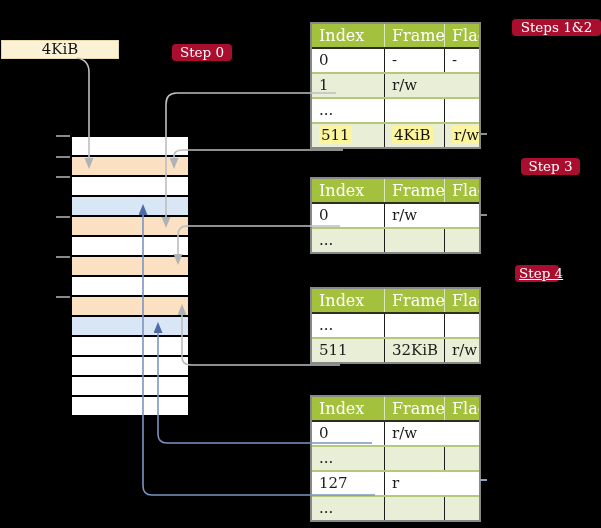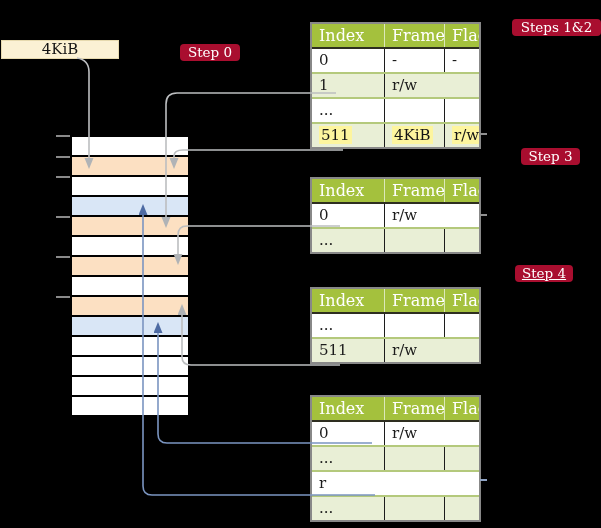--- a/index.html
+++ b/index.html
@@ -14,24 +14,24 @@
     background:#fbf1d4; border:1px solid #e6d9ae; box-sizing:border-box;
     color:#141414; font-size:15px; line-height:17px; text-align:center;
   }
 
   
   .badge {
     position:absolute; height:17px; line-height:17px; box-sizing:border-box;
     background:#a90e2f; color:#fff; font-size:13.5px; text-align:center;
     border-radius:4px; padding:0 4px; white-space:nowrap;
   }
-  #b-step0   { left:180px; top:44px;  width:60px; }
+  #b-step0   { left:172px; top:44px;  width:60px; }
   #b-steps12 { left:512px; top:19px;  width:89px; }
-  #b-step3   { left:521px; top:148px; width:59px; }
-  #b-step4   { left:515px; top:265px; width:58px;text-decoration:underline; }
+  #b-step3   { left:521px; top:158px; width:59px; }
+  #b-step4   { left:515px; top:265px; width:44px;text-decoration:underline; }
 
   
   .mem {
     position:absolute; left:70px; top:135px; width:120px;
     border:2px solid #000; box-sizing:border-box; background:#000;
   }
   .mem-row { height:18px; }
   .mem-row + .mem-row { border-top:2px solid #000; }
   .mem-row.white  { background:#ffffff; }
   .mem-row.orange { background:#fce0c2; }
@@ -163,40 +163,42 @@
       <div class="cell">Frame</div>
       <div class="cell">Flags</div>
     </div>
     <div class="row">
       <div class="cell">...</div>
       <div class="cell"></div>
       <div class="cell"></div>
     </div>
     <div class="row">
       <div class="cell">511</div>
+      <div class="cell">32KiB</div>
       <div class="cell">r/w</div>
     </div>
   </div>
 
   <div class="pt" id="t4">
     <div class="hd">
       <div class="cell">Index</div>
       <div class="cell">Frame</div>
       <div class="cell">Flags</div>
     </div>
     <div class="row">
       <div class="cell">0</div>
       <div class="cell">r/w</div>
     </div>
     <div class="row">
       <div class="cell">...</div>
       <div class="cell"></div>
       <div class="cell"></div>
     </div>
     <div class="row">
+      <div class="cell">127</div>
       <div class="cell">r</div>
     </div>
     <div class="row">
       <div class="cell">...</div>
       <div class="cell"></div>
       <div class="cell"></div>
     </div>
   </div>
 
   <svg class="overlay" viewBox="0 0 601 528">

